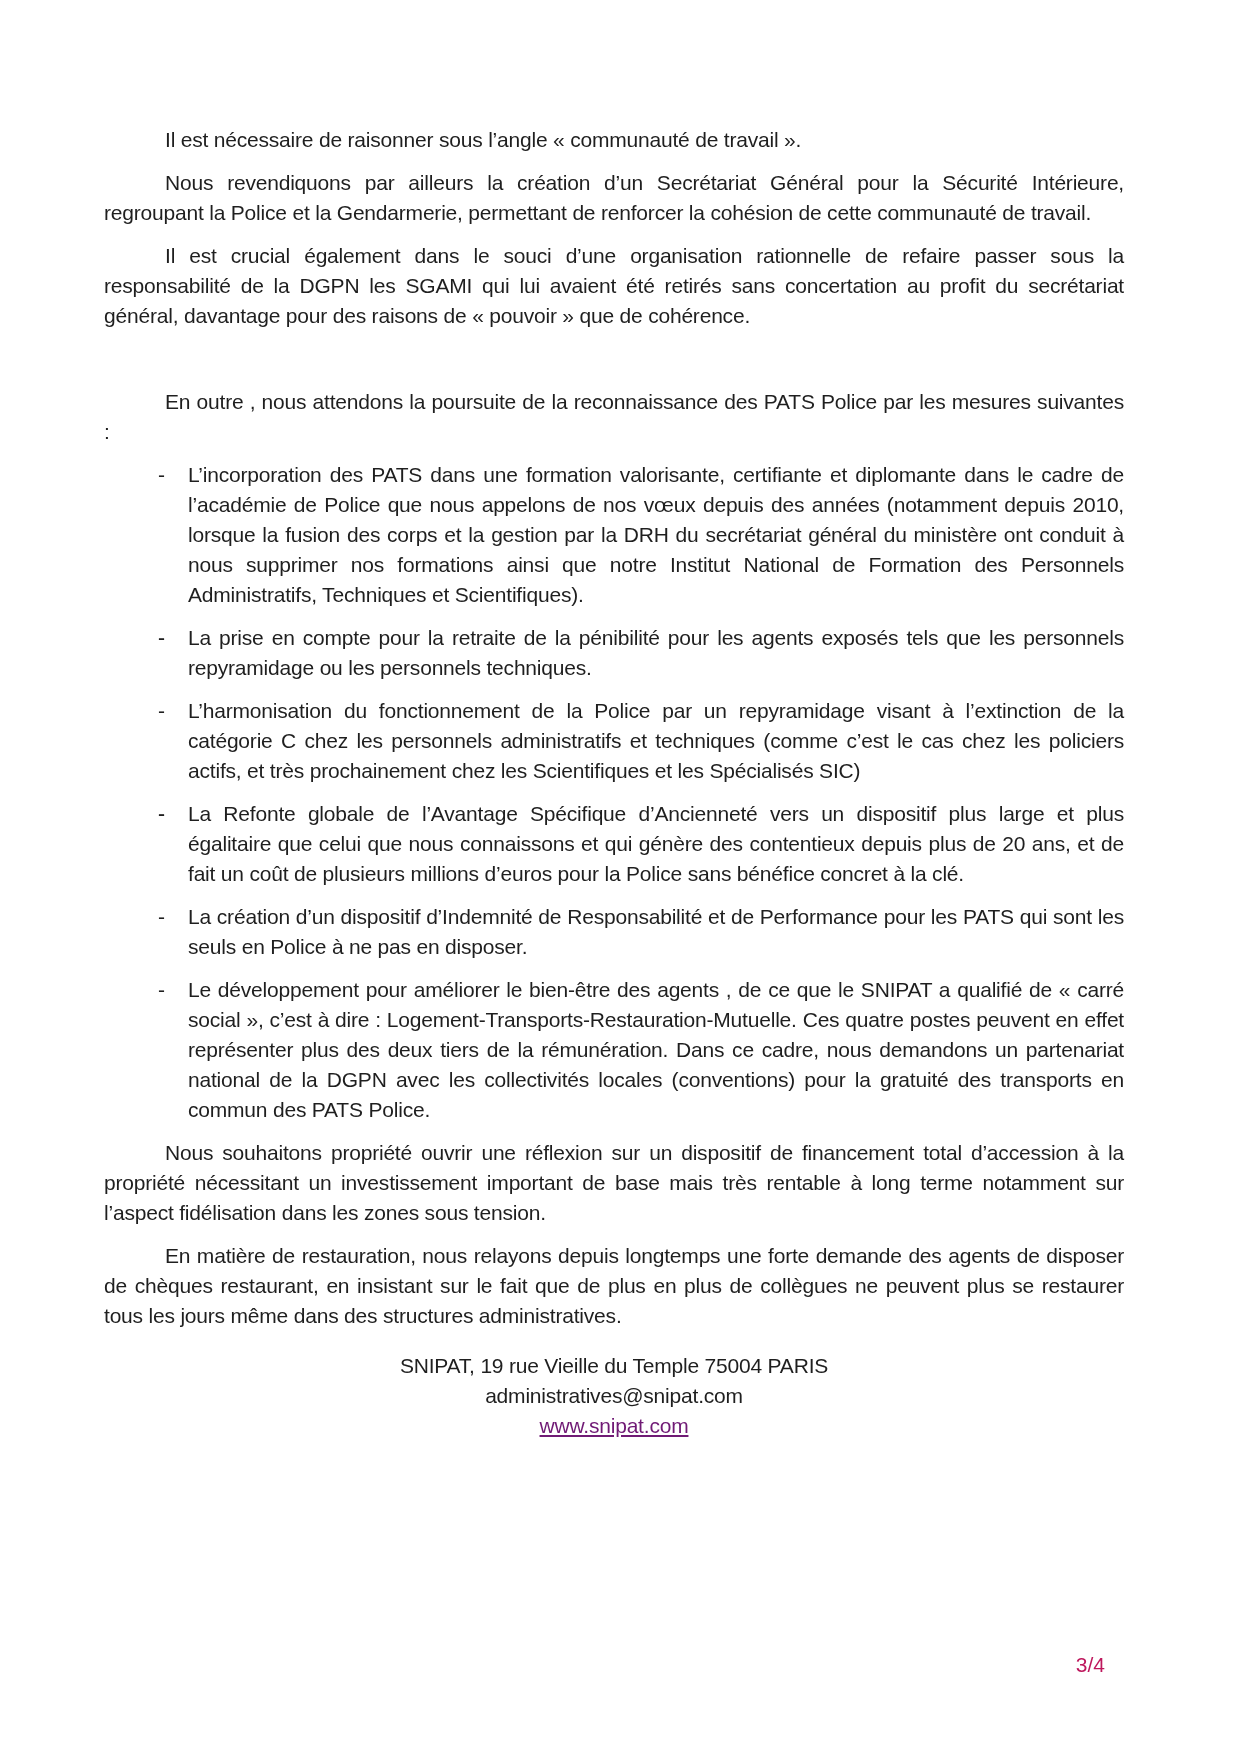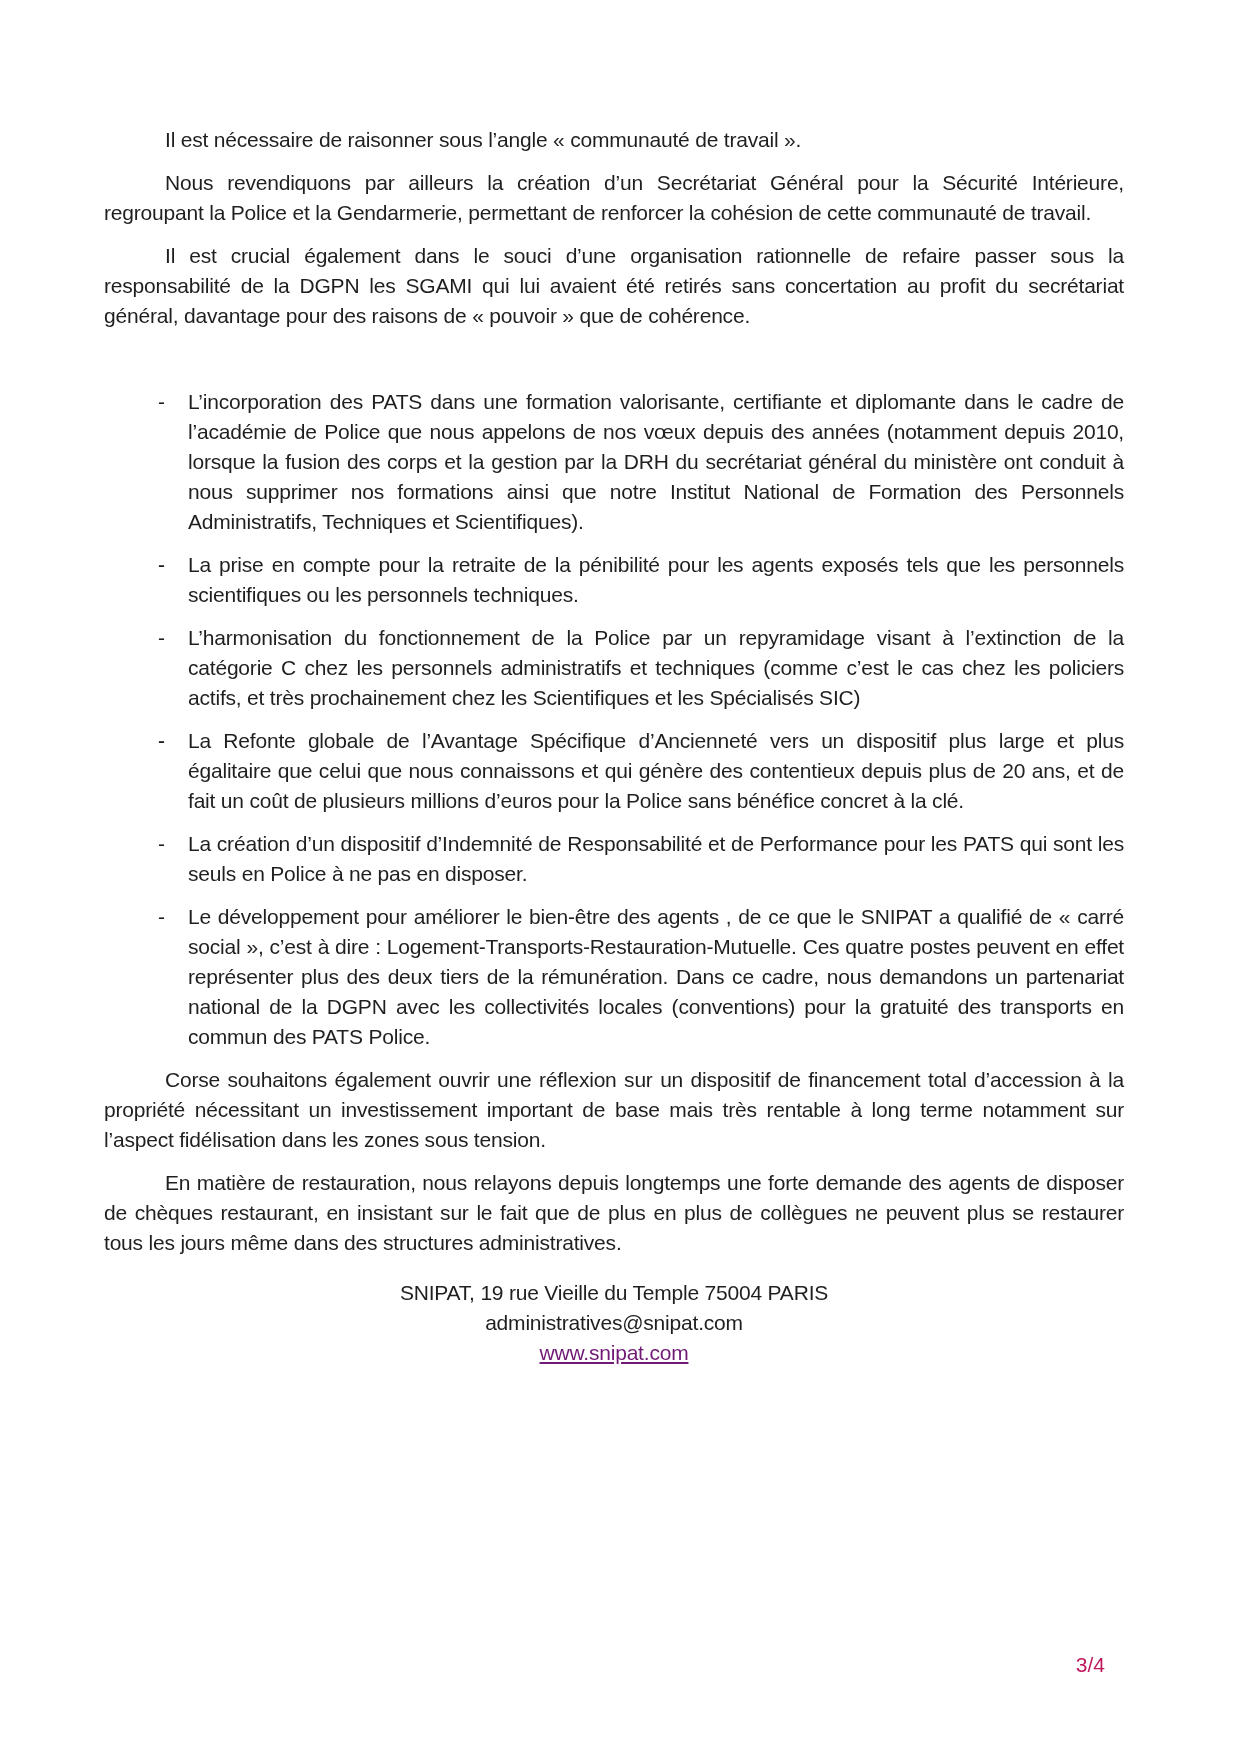--- a/index.html
+++ b/index.html
@@ -81,33 +81,34 @@
 <div class="page">
 
   <p class="para">Il est nécessaire de raisonner sous l’angle « communauté de travail ».</p>
 
   <p class="para">Nous revendiquons par ailleurs la création d’un Secrétariat Général pour la Sécurité Intérieure, regroupant la Police et la Gendarmerie, permettant de renforcer la cohésion de cette communauté de travail.</p>
 
   <p class="para">Il est crucial également dans le souci d’une organisation rationnelle de refaire passer sous la responsabilité de la DGPN les SGAMI qui lui avaient été retirés sans concertation au profit du secrétariat général, davantage pour des raisons de « pouvoir » que de cohérence.</p>
 
   <div class="empty-line"></div>
 
+  <p class="para">En outre , nous attendons la poursuite de la reconnaissance des PATS Police par les mesures suivantes :</p>
 
   <div class="bullet">
     <span class="dash">-</span>
     <span>L’incorporation des PATS dans une formation valorisante, certifiante et diplomante dans le cadre de l’académie de Police que nous appelons de nos vœux depuis des années (notamment depuis 2010, lorsque la fusion des corps et la gestion par la DRH du secrétariat général du ministère ont conduit à nous supprimer nos formations ainsi que notre Institut National de Formation des Personnels Administratifs, Techniques et Scientifiques).</span>
   </div>
 
   <div class="bullet muted">
     <span class="dash">-</span>
   </div>
 
   <div class="bullet">
     <span class="dash">-</span>
-    <span>La prise en compte pour la retraite de la pénibilité pour les agents exposés tels que les personnels scientifiques ou les personnels techniques.</span>
+    <span>La prise en compte pour la retraite de la pénibilité pour les agents exposés tels que les personnels repyramidage ou les personnels techniques.</span>
   </div>
 
   <div class="bullet">
     <span class="dash">-</span>
     <span>L’harmonisation du fonctionnement de la Police par un repyramidage visant à l’extinction de la catégorie C chez les personnels administratifs et techniques (comme c’est le cas chez les policiers actifs, et très prochainement chez les Scientifiques et les Spécialisés SIC)</span>
   </div>
 
   <div class="bullet">
     <span class="dash">-</span>
   </div>
@@ -120,21 +121,21 @@
   <div class="bullet">
     <span class="dash">-</span>
     <span>La création d’un dispositif d’Indemnité de Responsabilité et de Performance pour les PATS qui sont les seuls en Police à ne pas en disposer.</span>
   </div>
 
   <div class="bullet">
     <span class="dash">-</span>
     <span>Le développement pour améliorer le bien-être des agents , de ce que le SNIPAT a qualifié de « carré social », c’est à dire :  Logement-Transports-Restauration-Mutuelle. Ces quatre postes peuvent en effet représenter plus des deux tiers de la rémunération. Dans ce cadre, nous demandons un partenariat national de la DGPN avec les collectivités locales (conventions) pour la gratuité des transports en commun des PATS Police.</span>
   </div>
 
-  <p class="para">Corse souhaitons également ouvrir une réflexion sur un dispositif de financement total d’accession à la propriété nécessitant un investissement important de base mais très rentable à long terme notamment sur l’aspect fidélisation dans les zones sous tension.</p>
+  <p class="para">Nous souhaitons propriété ouvrir une réflexion sur un dispositif de financement total d’accession à la propriété nécessitant un investissement important de base mais très rentable à long terme notamment sur l’aspect fidélisation dans les zones sous tension.</p>
 
   <p class="para">En matière de restauration, nous relayons depuis longtemps une forte demande des agents de disposer de chèques restaurant, en insistant sur le fait que de plus en plus de collègues ne peuvent plus se restaurer tous les jours même dans des structures administratives.</p>
 
   <div class="footer">
     <div>SNIPAT, 19 rue Vieille du Temple 75004 PARIS</div>
     <div>administratives@snipat.com</div>
     <div>
       <a class="link">www.snipat.com</a>
     </div>
   </div>

